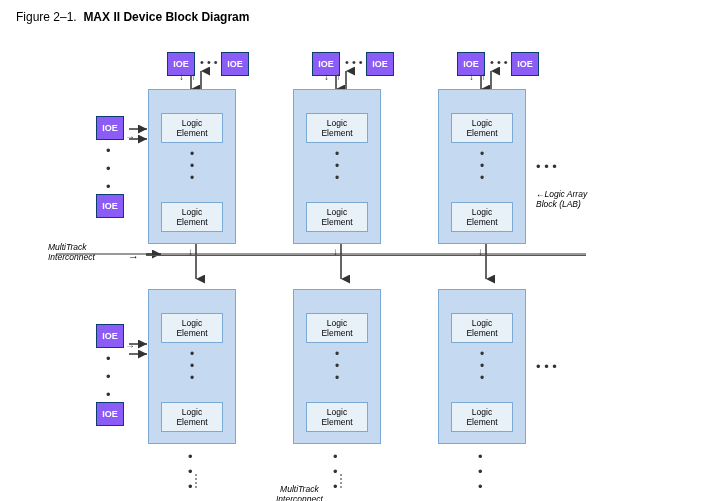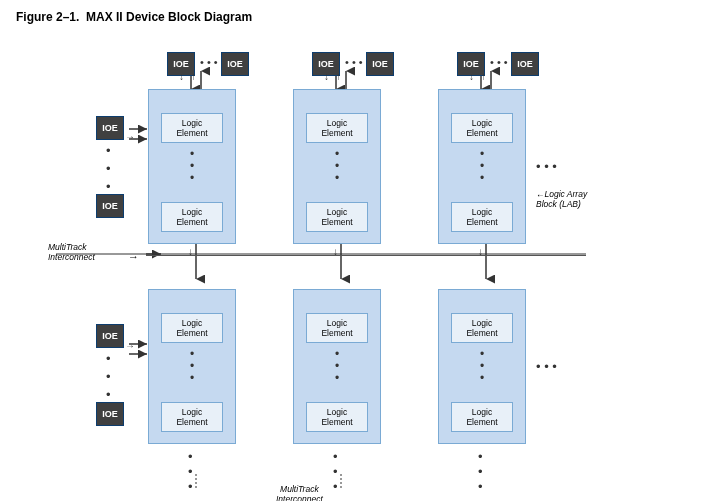--- a/index.html
+++ b/index.html
@@ -16,32 +16,32 @@
       background: #fff;
       padding: 10px 16px;
     }
     .figure-title {
       font-size: 12px;
       font-weight: bold;
       margin-bottom: 10px;
       color: #000;
     }
     .figure-title span.fig-label {
-      font-weight: bold;
+      font-weight: normal;
     }
     .diagram-container {
       position: relative;
       width: 690px;
       height: 455px;
     }
 
     
     .ioe-box {
       position: absolute;
-      background: #404040;
+      background: #8b5cf6;
       color: #fff;
       font-size: 9px;
       font-weight: bold;
       text-align: center;
       padding: 11px 4px;
       border: 1px solid #0d3d6e;
       width: 28px;
       height: 18px;
       display: flex;
       align-items: center;

